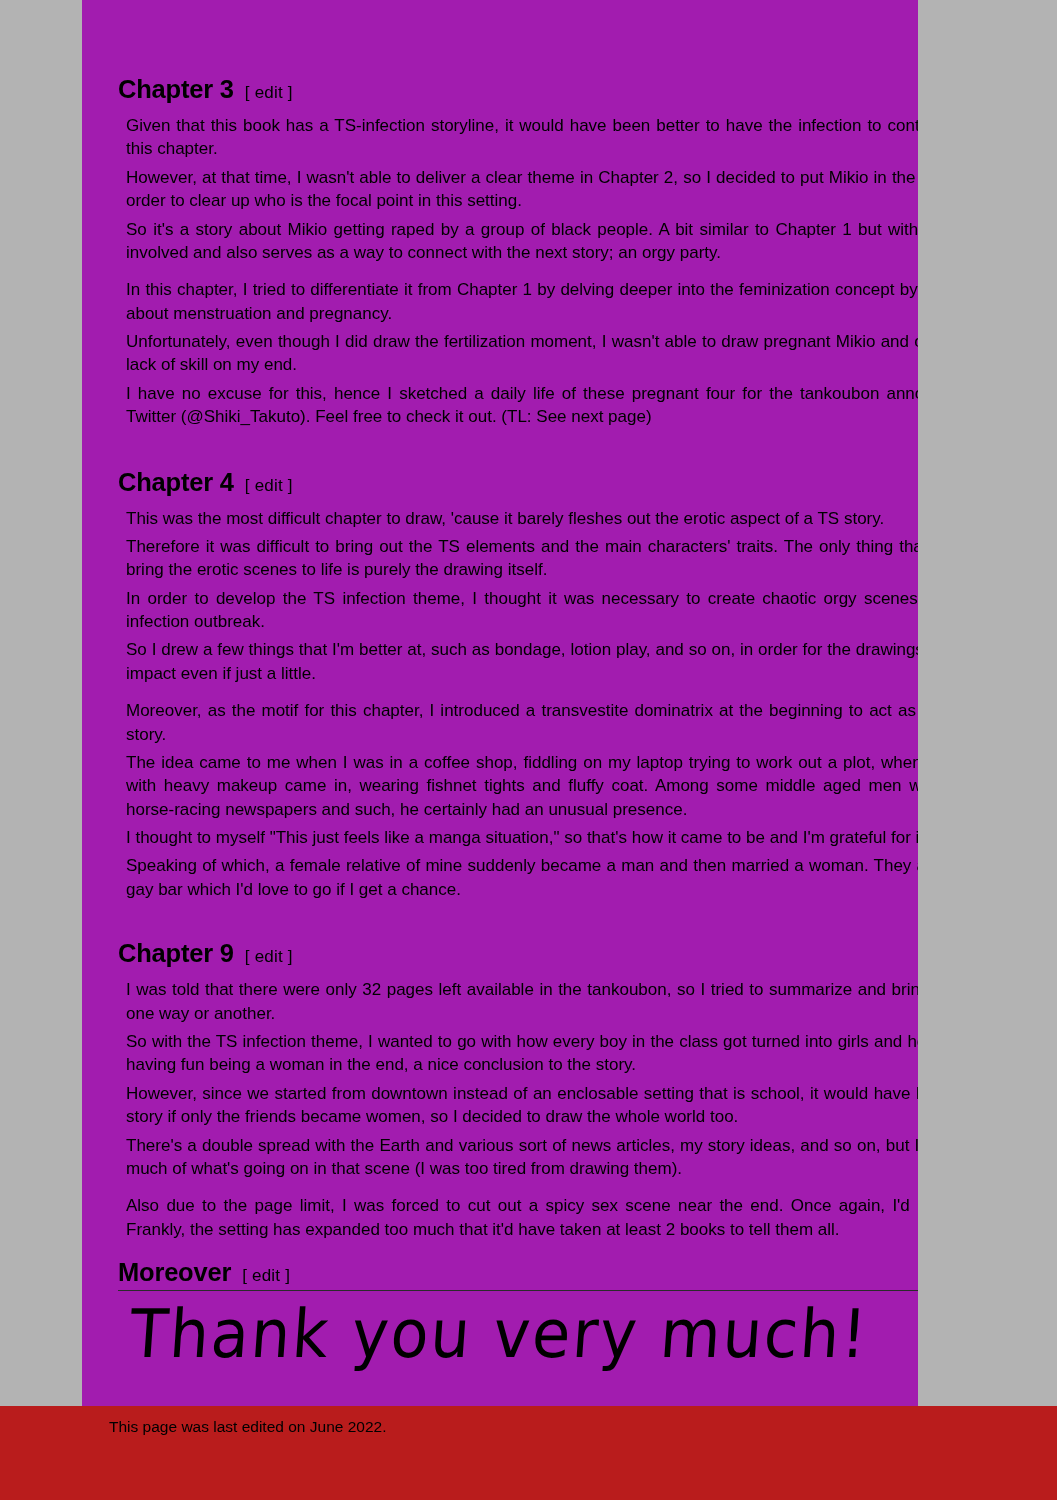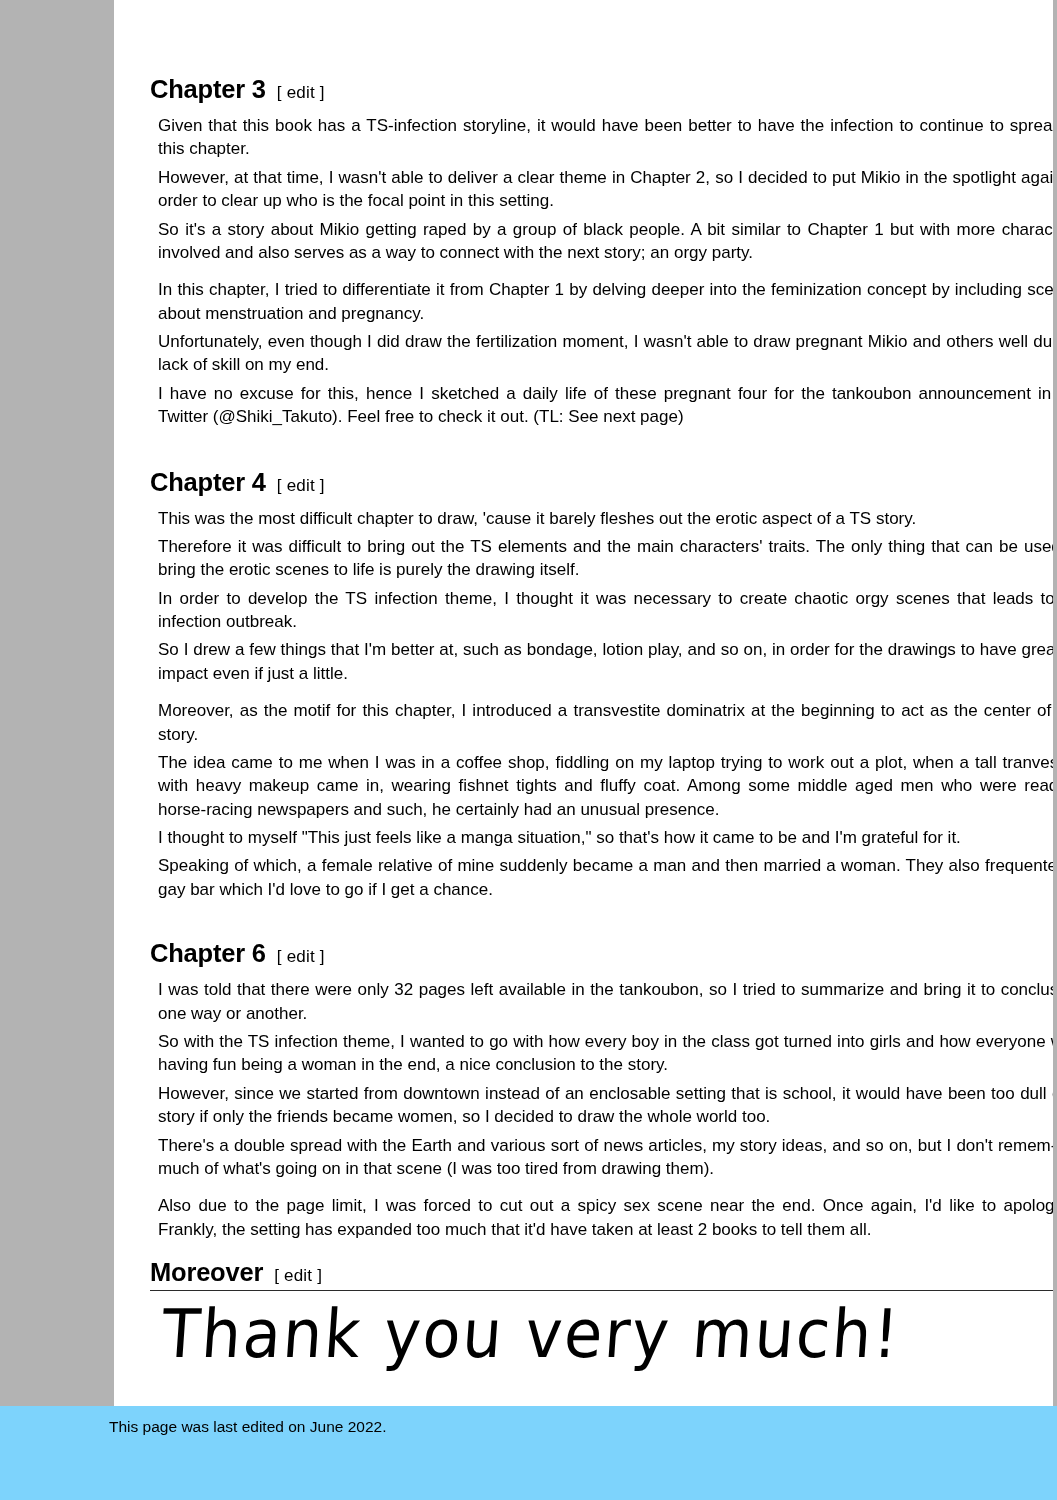--- a/index.html
+++ b/index.html
@@ -13,27 +13,26 @@
     font-family: "Liberation Sans", sans-serif;
     overflow: hidden;
     position: relative;
   }
 
   
   .page-sheet {
     position: absolute;
     left: 82px;
     top: 0;
-    width: 939px;
+    width: 836px;
     height: 1406px;
-    background: #ffffff;
+    background: #a21caf;
     box-sizing: border-box;
     border-right: 0;
     overflow: hidden;
-    margin-left: 32px;
   }
 
   .content {
     position: absolute;
     left: 36px;
     top: 0;
     width: 939px;
     height: 100%;
     box-sizing: border-box;
   }
@@ -120,21 +119,21 @@
     white-space: nowrap;
   }
 
   
   .footer {
     position: absolute;
     left: 0;
     top: 1406px;
     width: 1057px;
     height: 94px;
-    background: #7dd3fc;
+    background: #b91c1c;
   }
   .footer-text {
     position: absolute;
     left: 109px;
     top: 12px;
     font-size: 15.5px;
     color: #000000;
   }
 </style>
 </head>
@@ -178,21 +177,21 @@
       <div class="para-group">
         <p class="para">Moreover, as the motif for this chapter, I introduced a transvestite dominatrix at the beginning to act as the center of the story.</p>
         <p class="para">The idea came to me when I was in a coffee shop, fiddling on my laptop trying to work out a plot, when a tall tranvestite with heavy makeup came in, wearing fishnet tights and fluffy coat. Among some middle aged men who were reading horse-racing newspapers and such, he certainly had an unusual presence.</p>
         <p class="para nojustify">I thought to myself "This just feels like a manga situation," so that's how it came to be and I'm grateful for it.</p>
         <p class="para">Speaking of which, a female relative of mine suddenly became a man and then married a woman. They also frequented a gay bar which I'd love to go if I get a chance.</p>
       </div>
     </div>
 
     <div class="sec-chapter5">
       <div class="heading-block chapter-heading">
-        <span class="heading-title">Chapter 6</span>
+        <span class="heading-title">Chapter 9</span>
         <span class="edit-link">[ edit ]</span>
       </div>
 
       <div class="para-group tight">
         <p class="para">I was told that there were only 32 pages left available in the tankoubon, so I tried to summarize and bring it to conclusion one way or another.</p>
         <p class="para">So with the TS infection theme, I wanted to go with how every boy in the class got turned into girls and how everyone was having fun being a woman in the end, a nice conclusion to the story.</p>
         <p class="para">However, since we started from downtown instead of an enclosable setting that is school, it would have been too dull of a story if only the friends became women, so I decided to draw the whole world too.</p>
         <p class="para">There's a double spread with the Earth and various sort of news articles, my story ideas, and so on, but I don't remem-ber much of what's going on in that scene (I was too tired from drawing them).</p>
       </div>
 

